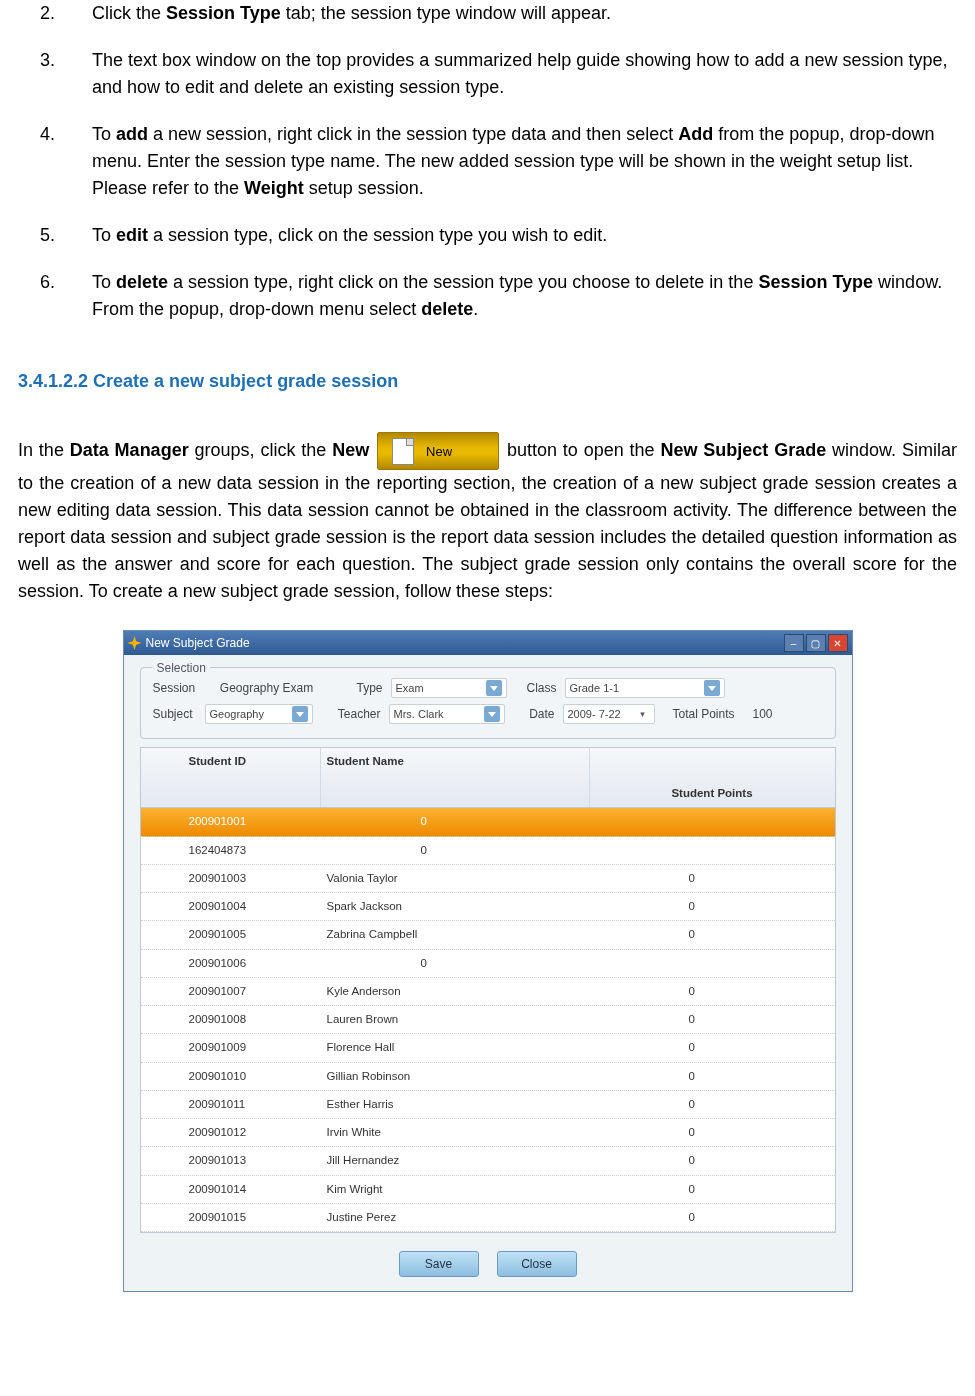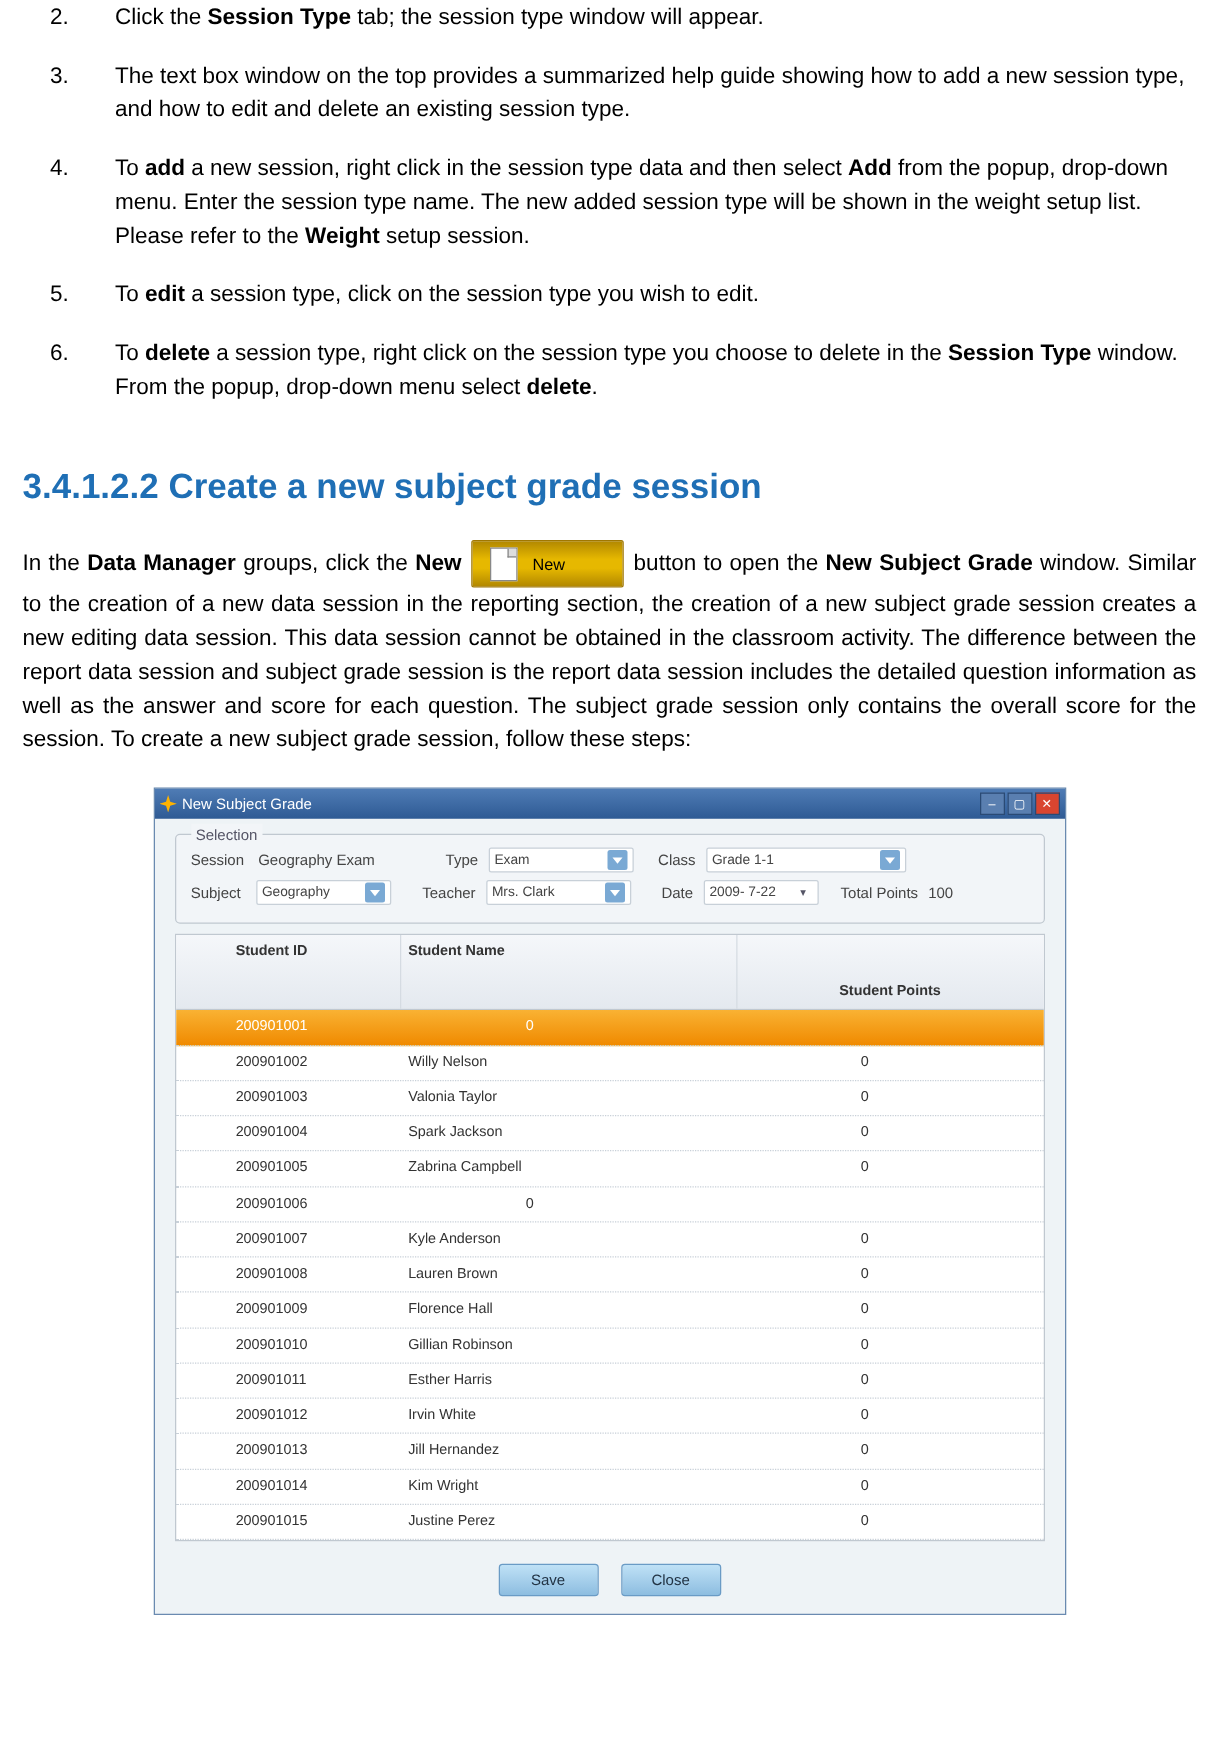--- a/index.html
+++ b/index.html
@@ -28,23 +28,23 @@
   ol.steps li .num {
     width: 52px;
     flex-shrink: 0;
     padding-left: 22px;
   }
   ol.steps li .txt {
     flex: 1;
   }
   h3.section-heading {
     color: #1f6fb5;
-    font-size: 28px;
+    font-size: 18px;
     margin-top: 45px;
-    margin-bottom: 22px;
+    margin-bottom: 37px;
     font-weight: bold;
   }
   .para {
     text-align: justify;
     margin-bottom: 10px;
   }
   .inline-btn {
     display: inline-block;
     vertical-align: middle;
     width: 120px;
@@ -191,20 +191,21 @@
     display: flex;
     align-items: center;
     justify-content: center;
     color: #556;
     font-size: 9px;
   }
   .plain {
     padding-left: 2px;
     color: #444;
     font-size: 12px;
+    text-align: center;
   }
   .grid {
     margin: 6px 16px 10px 16px;
     border: 1px solid #c0c8d0;
     background: #fff;
     font-size: 11.5px;
   }
   .grid-header {
     display: flex;
     border-bottom: 1px solid #c0c8d0;
@@ -351,22 +352,21 @@
         <div class="c1">Student ID</div>
         <div class="c2">Student Name</div>
         <div class="c3">Student Points</div>
       </div>
       <div class="grid-body" id="grid-body">
           <div class="grid-row selected">
             <div class="c1">200901001</div>
             <div class="c3">0</div>
           </div>
           <div class="grid-row">
-            <div class="c1">200901002</div>
-            <div class="c2">Willy Nelson</div>
+            <div class="c1">162404873</div>
             <div class="c3">0</div>
           </div>
           <div class="grid-row">
             <div class="c1">200901003</div>
             <div class="c2">Valonia Taylor</div>
             <div class="c3">0</div>
           </div>
           <div class="grid-row">
             <div class="c1">200901004</div>
             <div class="c2">Spark Jackson</div>

